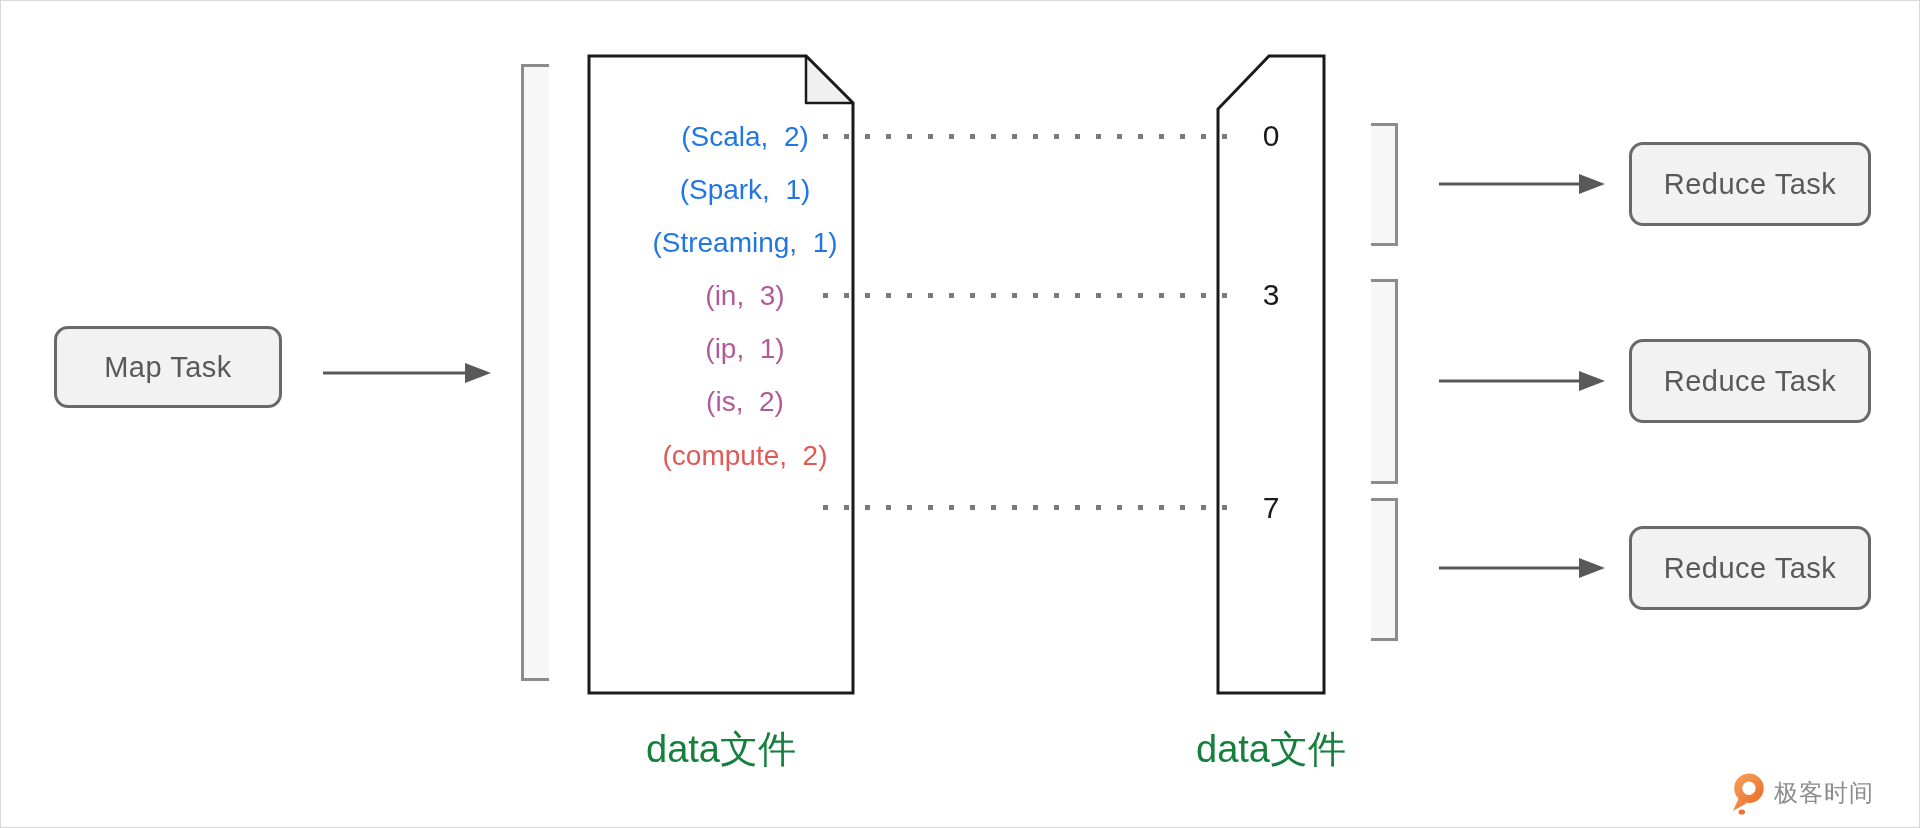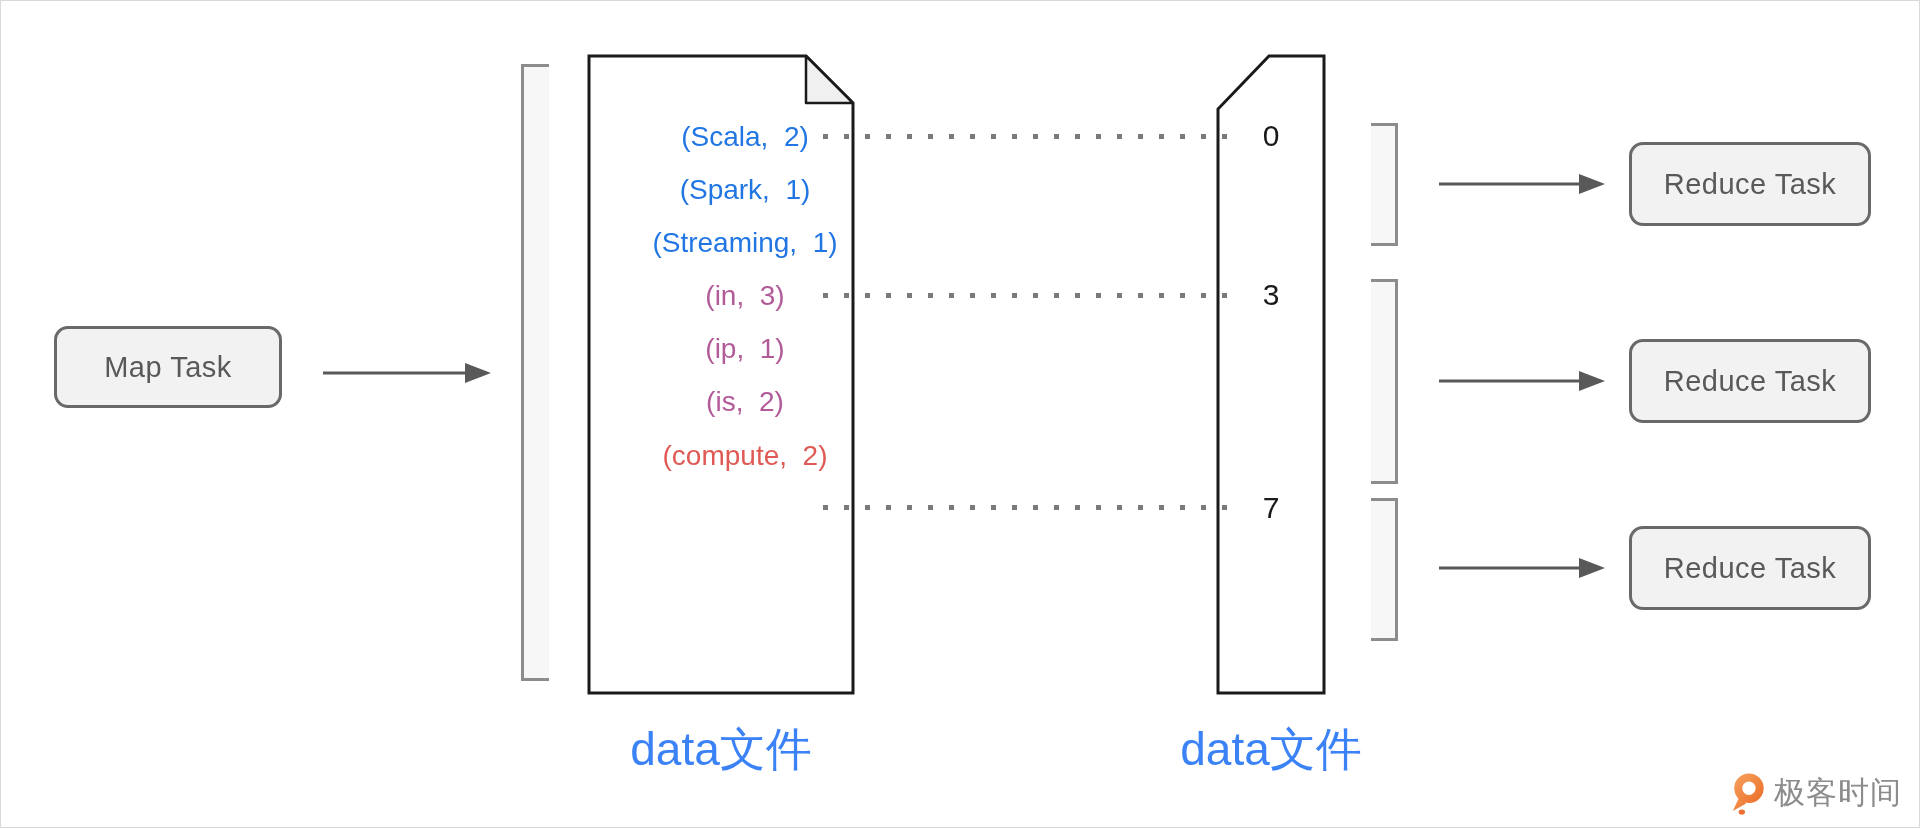--- a/index.html
+++ b/index.html
@@ -35,29 +35,29 @@
     background:repeating-linear-gradient(to right,#7a7a7a 0,#7a7a7a 5px,transparent 5px,transparent 21px);
   }
   .dl-1{top:133px;} .dl-2{top:292px;} .dl-3{top:504px;}
   .offset{
     position:absolute;left:1217px;width:106px;height:44px;line-height:44px;
     text-align:center;font-size:30px;font-weight:500;color:#1a1a1a;
   }
   .off-1{top:113px;} .off-2{top:272px;} .off-3{top:485px;}
   .file-label{
     position:absolute;height:44px;line-height:44px;text-align:center;
-    font-size:46px;color:#3b82f6;
+    font-size:38px;color:#15803d;
   }
   .label-data{left:588px;top:726px;width:264px;}
   .label-index{left:1140px;top:726px;width:260px;}
   .brand{
     position:absolute;left:1728px;top:770px;height:44px;
     display:flex;align-items:center;gap:7px;
   }
-  .brand-text{font-size:31px;color:#8c8c8c;letter-spacing:1px;white-space:nowrap;}
+  .brand-text{font-size:24px;color:#8c8c8c;letter-spacing:1px;white-space:nowrap;}
 </style>
 </head>
 <body>
 
 <div class="canvas">
 
   <svg class="layer" viewBox="0 0 1920 828">
 
     <g>
       <line x1="322" y1="372" x2="468" y2="372" stroke="#595959" stroke-width="3"></line>

